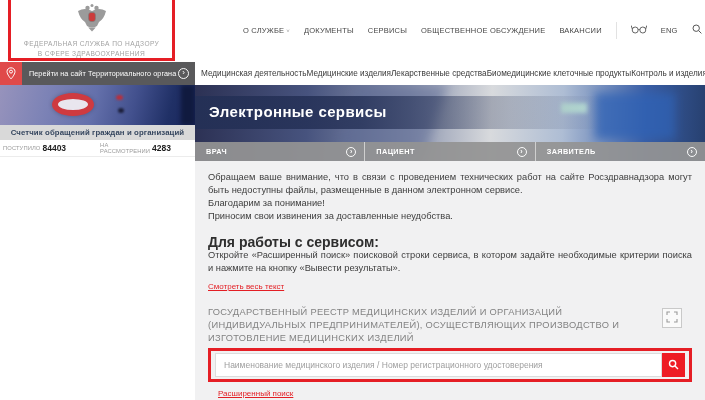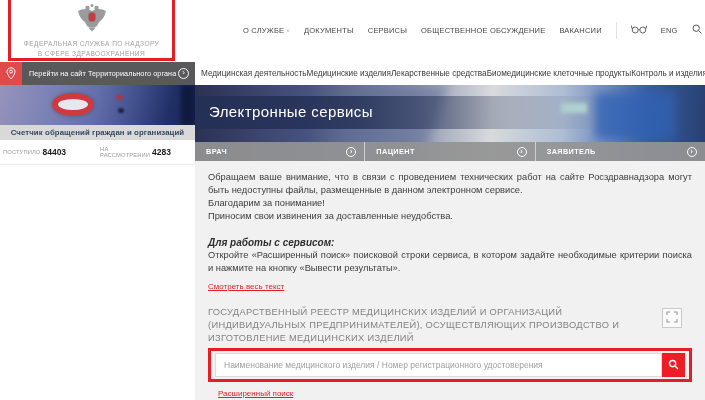--- a/index.html
+++ b/index.html
@@ -42,21 +42,21 @@
     background:#e9e6ee; border:6px solid #cf3a40; box-shadow:0 0 4px rgba(0,0,0,.25); }
   .lp-dot1 { position:absolute; left:116px; top:10px; width:7px; height:5px; border-radius:50%; background:#b92f3c; filter:blur(1px); }
   .lp-dot2 { position:absolute; left:118px; top:23px; width:6px; height:5px; border-radius:50%; background:#1c1f3a; filter:blur(1px); }
   .lp-edge { position:absolute; right:0; top:0; width:14px; height:100%; background:#101a3f; filter:blur(2px); }
   .counter { position:absolute; left:0; top:125px; width:195px; }
   .c-title {
     height:15px; background:#d9d9d9; color:#35465f; font-weight:bold; font-size:7.8px;
     display:flex; align-items:center; justify-content:center; letter-spacing:.1px;
   }
   .c-stats {
-    height:25px; background:#fff; display:flex; align-items:center; justify-content:space-between;
+    height:17px; background:#fff; display:flex; align-items:center; justify-content:space-between;
     padding:0 3px; border-bottom:1px solid #ececec;gap:34px;
   }
   .stat { display:flex; align-items:center; gap:2px; }
   .stat-label { font-size:5.8px; color:#9b9b9b; letter-spacing:.1px; }
   .stat-value { font-size:8.5px; font-weight:bold; color:#1c1c1c; }
   
   .subnav {
     position:absolute; left:195px; top:62px; width:454px; height:23px; background:#fff;
     display:flex; align-items:center; justify-content:space-between; padding:0 7px 0 6px;
     font-size:8.2px; color:#3a3a3a; white-space:nowrap;
@@ -66,37 +66,37 @@
     position:absolute; left:195px; top:85px; width:510px; height:76px; overflow:hidden;
     background:linear-gradient(92deg,#2c3154 0%,#47537e 22%,#8a93ad 42%,#d8dadd 58%,#aebdd4 72%,#3a5ea5 88%,#27406f 100%);
   }
   .hero-blur1 { position:absolute; left:150px; top:0; width:90px; height:76px; background:#5f6c96; opacity:.55; filter:blur(6px); transform:skewX(-18deg); }
   .hero-blur2 { position:absolute; right:30px; top:8px; width:80px; height:46px; background:#2f62b5; opacity:.75; filter:blur(5px); }
   .hero-blur3 { position:absolute; right:118px; top:18px; width:26px; height:10px; background:#bfe9d8; opacity:.8; filter:blur(2px); }
   .hero-band {
     position:absolute; left:0; top:11px; width:100%; height:33px;
     background:linear-gradient(90deg,rgba(36,48,86,.95) 0%,rgba(36,48,86,.8) 32%,rgba(60,70,100,.25) 62%,rgba(0,0,0,0) 80%);
   }
-  .hero-title { position:absolute; left:14px; top:18px; font-size:15px; font-weight:normal; color:#fff; letter-spacing:.4px; }
+  .hero-title { position:absolute; left:14px; top:18px; font-size:15px; font-weight:bold; color:#fff; letter-spacing:.4px; }
   .tabs { position:absolute; left:0; bottom:0; width:100%; height:19px; display:flex; }
   .tab {
     flex:1; background:rgba(147,147,147,.93); border-right:1px solid #cfcfcf; cursor:pointer;
     display:flex; align-items:center; justify-content:space-between; padding:0 8px 0 11px;
     color:#fff; font-size:7.3px; font-weight:bold; letter-spacing:.4px;
   }
   .tab:last-child { border-right:none; }
   .tab .circ { margin-right:0; width:10px; height:10px; font-size:7px; }
   
   .content {
     position:absolute; left:195px; top:161px; width:510px; height:239px;
     background:#f1f1f2; padding:10px 13px 0 13px;
   }
   .notice-p { font-size:9.3px; line-height:13px; color:#3d3d3d; }
   .just { text-align:justify; }
-  .howto-head { margin-top:13px; font-size:10px; line-height:13px; font-weight:bold; font-style:italic; color:#2e2e2e; }
+  .howto-head { margin-top:13px; font-size:14px; line-height:13px; font-weight:bold; color:#2e2e2e; }
   .red-link { display:inline-block; color:#e31e24; text-decoration:underline; font-size:8px; cursor:pointer; }
   .see-all { margin-top:5px; }
   .registry { margin-top:13px; position:relative; }
   .reg-title { width:432px; font-size:9.3px; line-height:13px; color:#828282; letter-spacing:.3px; text-transform:uppercase; }
   .expand-btn {
     position:absolute; right:10px; top:2px; width:20px; height:20px;
     border:1px solid #c9c9c9; background:#fafafa; display:flex; align-items:center; justify-content:center; cursor:pointer;
   }
   .search-hl {
     margin-top:3px; border:3px solid #e51e25; height:34px;

